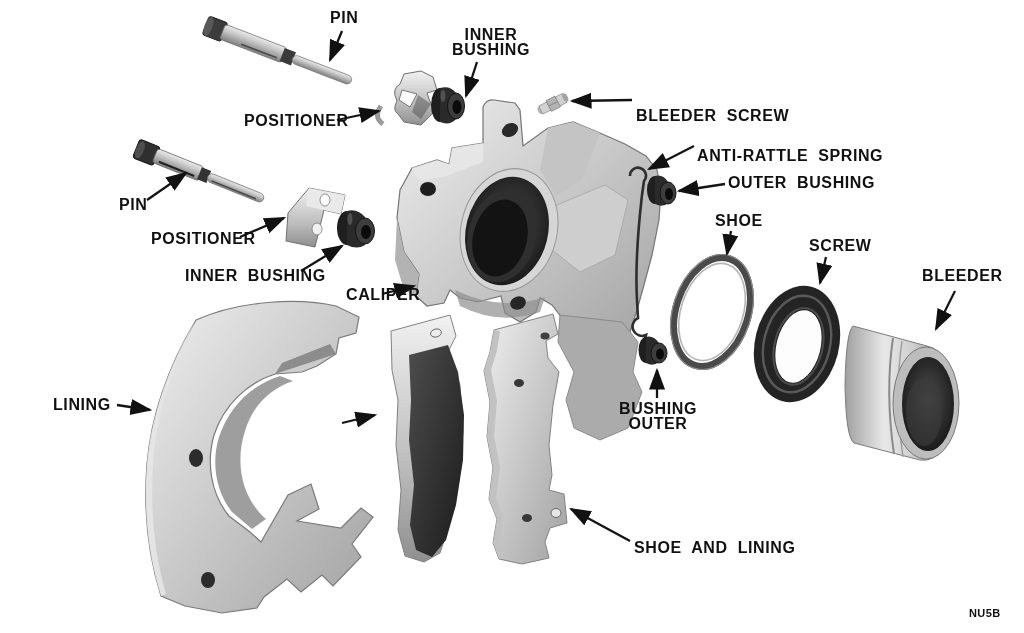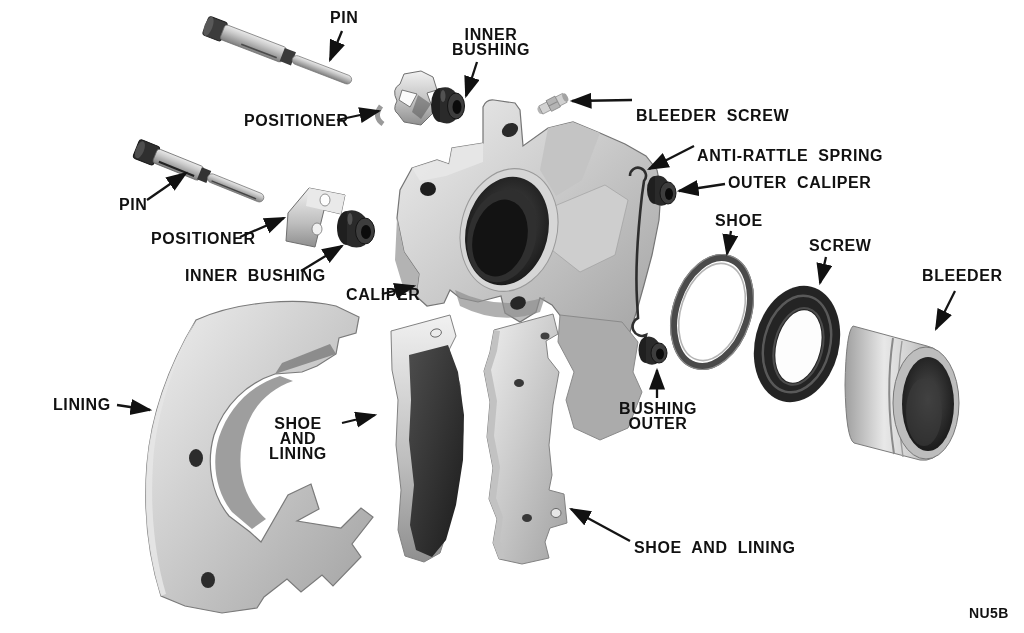--- a/index.html
+++ b/index.html
@@ -22,21 +22,21 @@
   .lbl-boot{left:809px;top:238px;}
   .lbl-piston{left:922px;top:268px;}
   .lbl-pin-left{left:119px;top:197px;}
   .lbl-positioner-left{left:151px;top:231px;}
   .lbl-inner-bushing-left{left:185px;top:268px;}
   .lbl-caliper{left:346px;top:287px;}
   .lbl-adapter{left:53px;top:397px;}
   .lbl-shoe-lining-mid{left:253px;top:416px;width:90px;text-align:center;}
   .lbl-bushing-outer{left:616px;top:401px;width:84px;text-align:center;}
   .lbl-shoe-lining-bottom{left:634px;top:540px;}
-  .lbl-code{left:969px;top:606px;font-size:14px;letter-spacing:.4px;text-align:center;}
+  .lbl-code{left:969px;top:606px;font-size:11px;letter-spacing:.4px;text-align:center;}
 </style>
 </head>
 <body>
 
 <div class="stage">
 
   <svg width="1024" height="633" viewBox="0 0 1024 633">
     <defs>
       <linearGradient id="gm" x1="0" y1="0" x2="0" y2="1">
         <stop offset="0" stop-color="#f1f1f1"></stop>
@@ -252,29 +252,27 @@
       <line x1="630" y1="541" x2="571" y2="509" marker-end="url(#ah)"></line>
     </g>
   </svg>
 
   <div class="lbl lbl-pin-top">PIN</div>
   <div class="lbl lbl-inner-bushing-top">INNER
 BUSHING</div>
   <div class="lbl lbl-positioner-top">POSITIONER</div>
   <div class="lbl lbl-bleeder-screw">BLEEDER SCREW</div>
   <div class="lbl lbl-anti-rattle-spring">ANTI-RATTLE SPRING</div>
-  <div class="lbl lbl-outer-bushing">OUTER CALIPER</div>
+  <div class="lbl lbl-outer-bushing">OUTER BUSHING</div>
   <div class="lbl lbl-seal">SHOE</div>
   <div class="lbl lbl-boot">SCREW</div>
   <div class="lbl lbl-piston">BLEEDER</div>
   <div class="lbl lbl-pin-left">PIN</div>
   <div class="lbl lbl-positioner-left">POSITIONER</div>
   <div class="lbl lbl-inner-bushing-left">INNER BUSHING</div>
   <div class="lbl lbl-caliper">CALIPER</div>
   <div class="lbl lbl-adapter">LINING</div>
-  <div class="lbl lbl-shoe-lining-mid">SHOE AND
-LINING</div>
   <div class="lbl lbl-bushing-outer">BUSHING
 OUTER</div>
   <div class="lbl lbl-shoe-lining-bottom">SHOE AND LINING</div>
   <div class="lbl lbl-code">NU5B</div>
 
 </div>
 
 </body></html>

